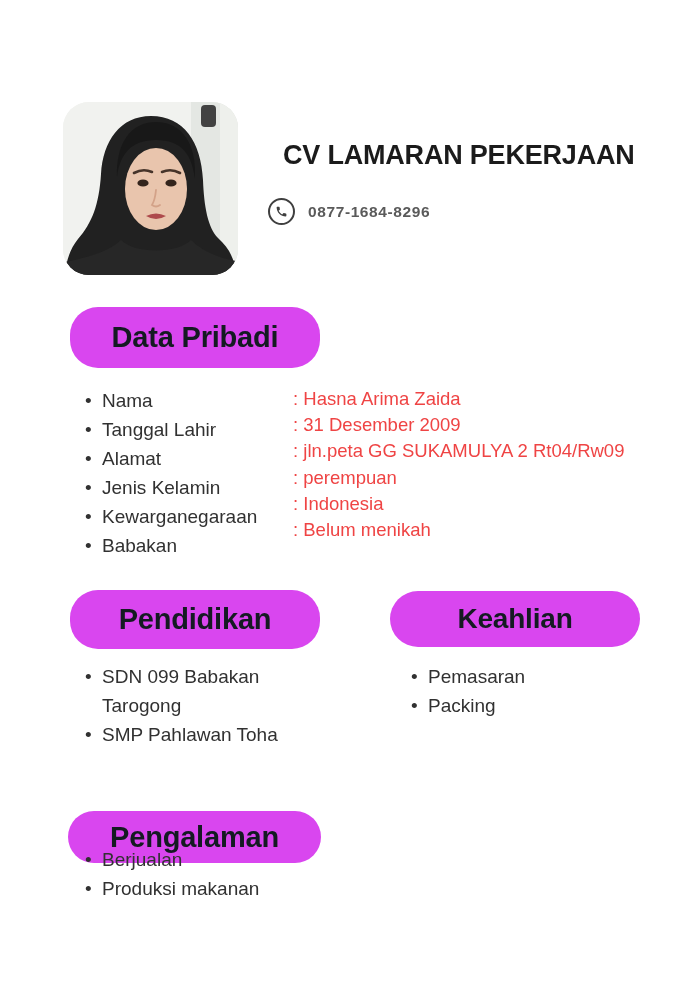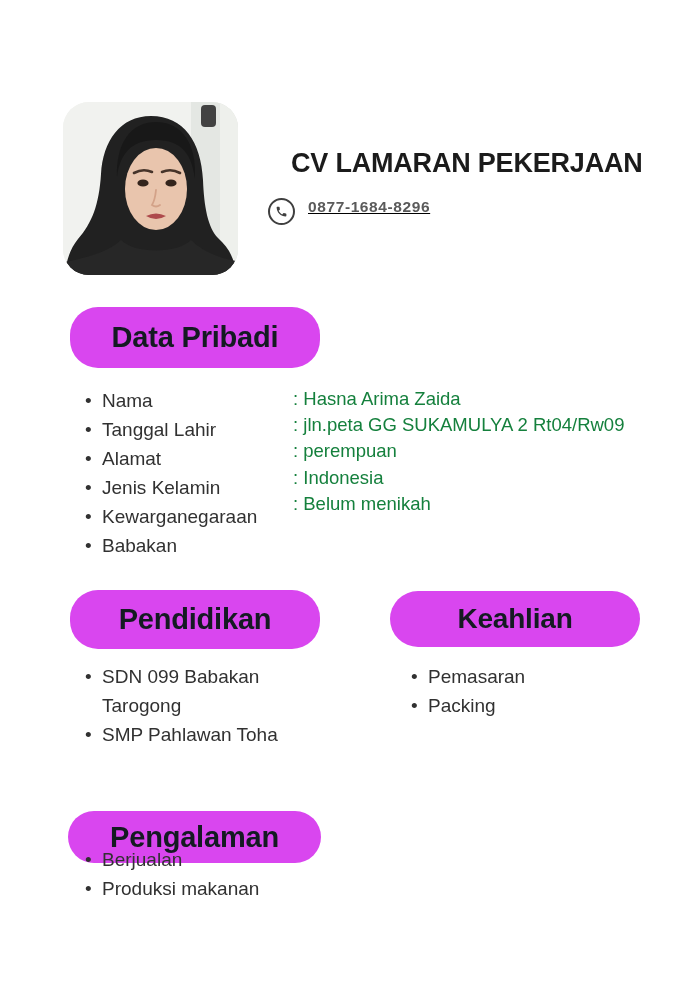--- a/index.html
+++ b/index.html
@@ -24,34 +24,34 @@
     height: 173px;
     border-radius: 26px;
     overflow: hidden;
     background: #f1f2ef;
   }
   .photo svg { display: block; }
   .title {
     position: absolute;
     left: 279px;
     top: 136px;
-    margin: 12px;
+    margin: 4px;
     font-size: 27px;
     font-weight: 700;
     letter-spacing: -0.2px;
     color: #1b1b1b;
     white-space: nowrap;
   }
   .phone-row {
     position: absolute;
     left: 268px;
     top: 198px;
     display: flex;
+    align-items: center;
     gap: 13px;
-    text-decoration: underline;
   }
   .phone-icon {
     width: 27px;
     height: 27px;
     border: 2px solid #3f3f3f;
     border-radius: 50%;
     box-sizing: border-box;
     display: flex;
     align-items: center;
     justify-content: center;
@@ -102,21 +102,21 @@
     color: #313131;
   }
   .labels-list   { left: 82px;  top: 384px; width: 230px; }
   .values-list   {
     position: absolute;
     left: 293px; top: 386px; width: 380px;
   }
   .values-list .value-line {
     font-size: 18.5px;
     line-height: 26.2px;
-    color: #15803d;
+    color: #ef4444;
     white-space: nowrap;
   }
   .pendidikan-list { left: 82px;  top: 660px; width: 230px; }
   .keahlian-list   { left: 408px; top: 660px; width: 220px; }
   .pengalaman-list { left: 82px;  top: 843px; width: 280px; }
 </style>
 </head>
 <body>
 
 <div class="page">
@@ -156,20 +156,21 @@
     <li>Nama</li>
     <li>Tanggal Lahir</li>
     <li>Alamat</li>
     <li>Jenis Kelamin</li>
     <li>Kewarganegaraan</li>
     <li>Babakan</li>
   </ul>
 
   <div class="values-list">
     <div class="value-line">: Hasna Arima Zaida</div>
+    <div class="value-line">: 31 Desember 2009</div>
     <div class="value-line">: jln.peta GG SUKAMULYA 2 Rt04/Rw09</div>
     <div class="value-line">: perempuan</div>
     <div class="value-line">: Indonesia</div>
     <div class="value-line">: Belum menikah</div>
   </div>
 
   <div class="pill pill-pendidikan">Pendidikan</div>
   <ul class="blist pendidikan-list">
     <li>SDN 099 Babakan Tarogong</li>
     <li>SMP Pahlawan Toha</li>

